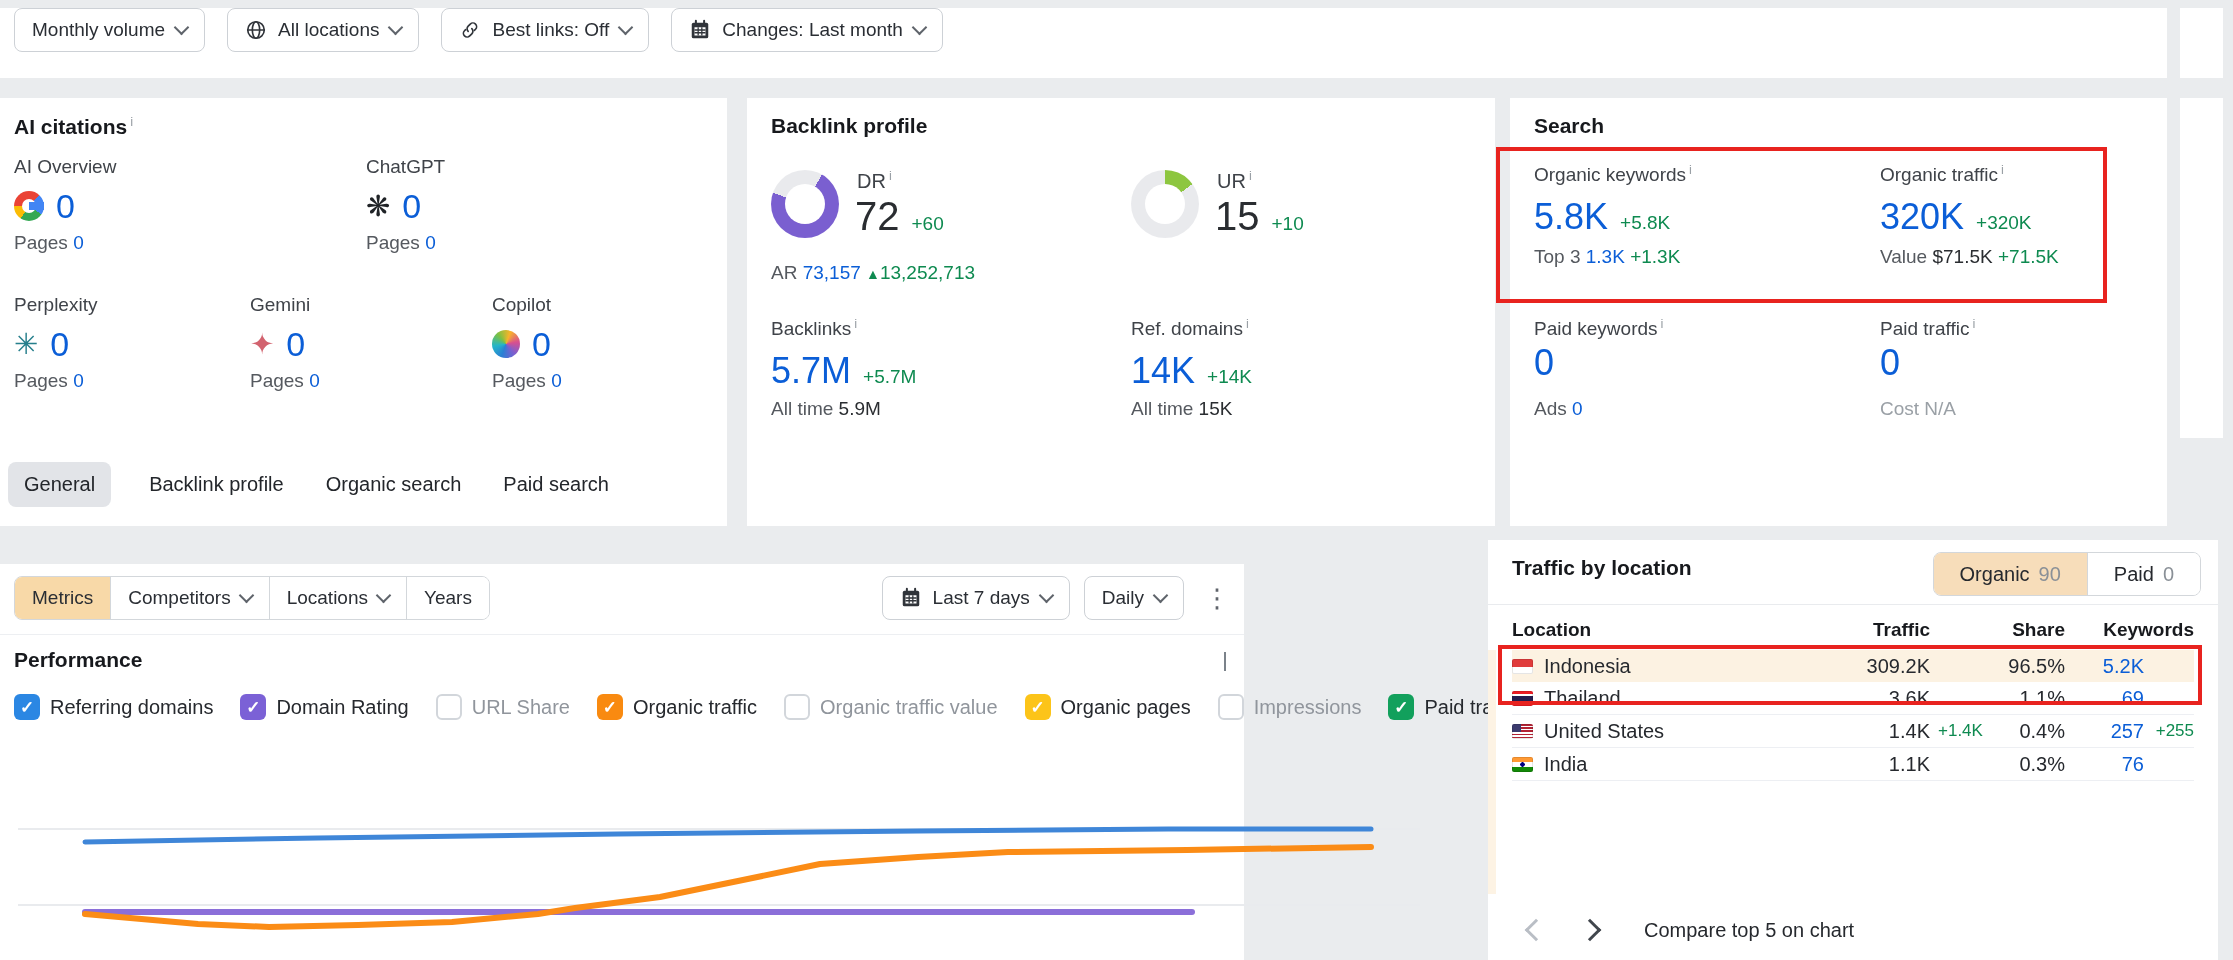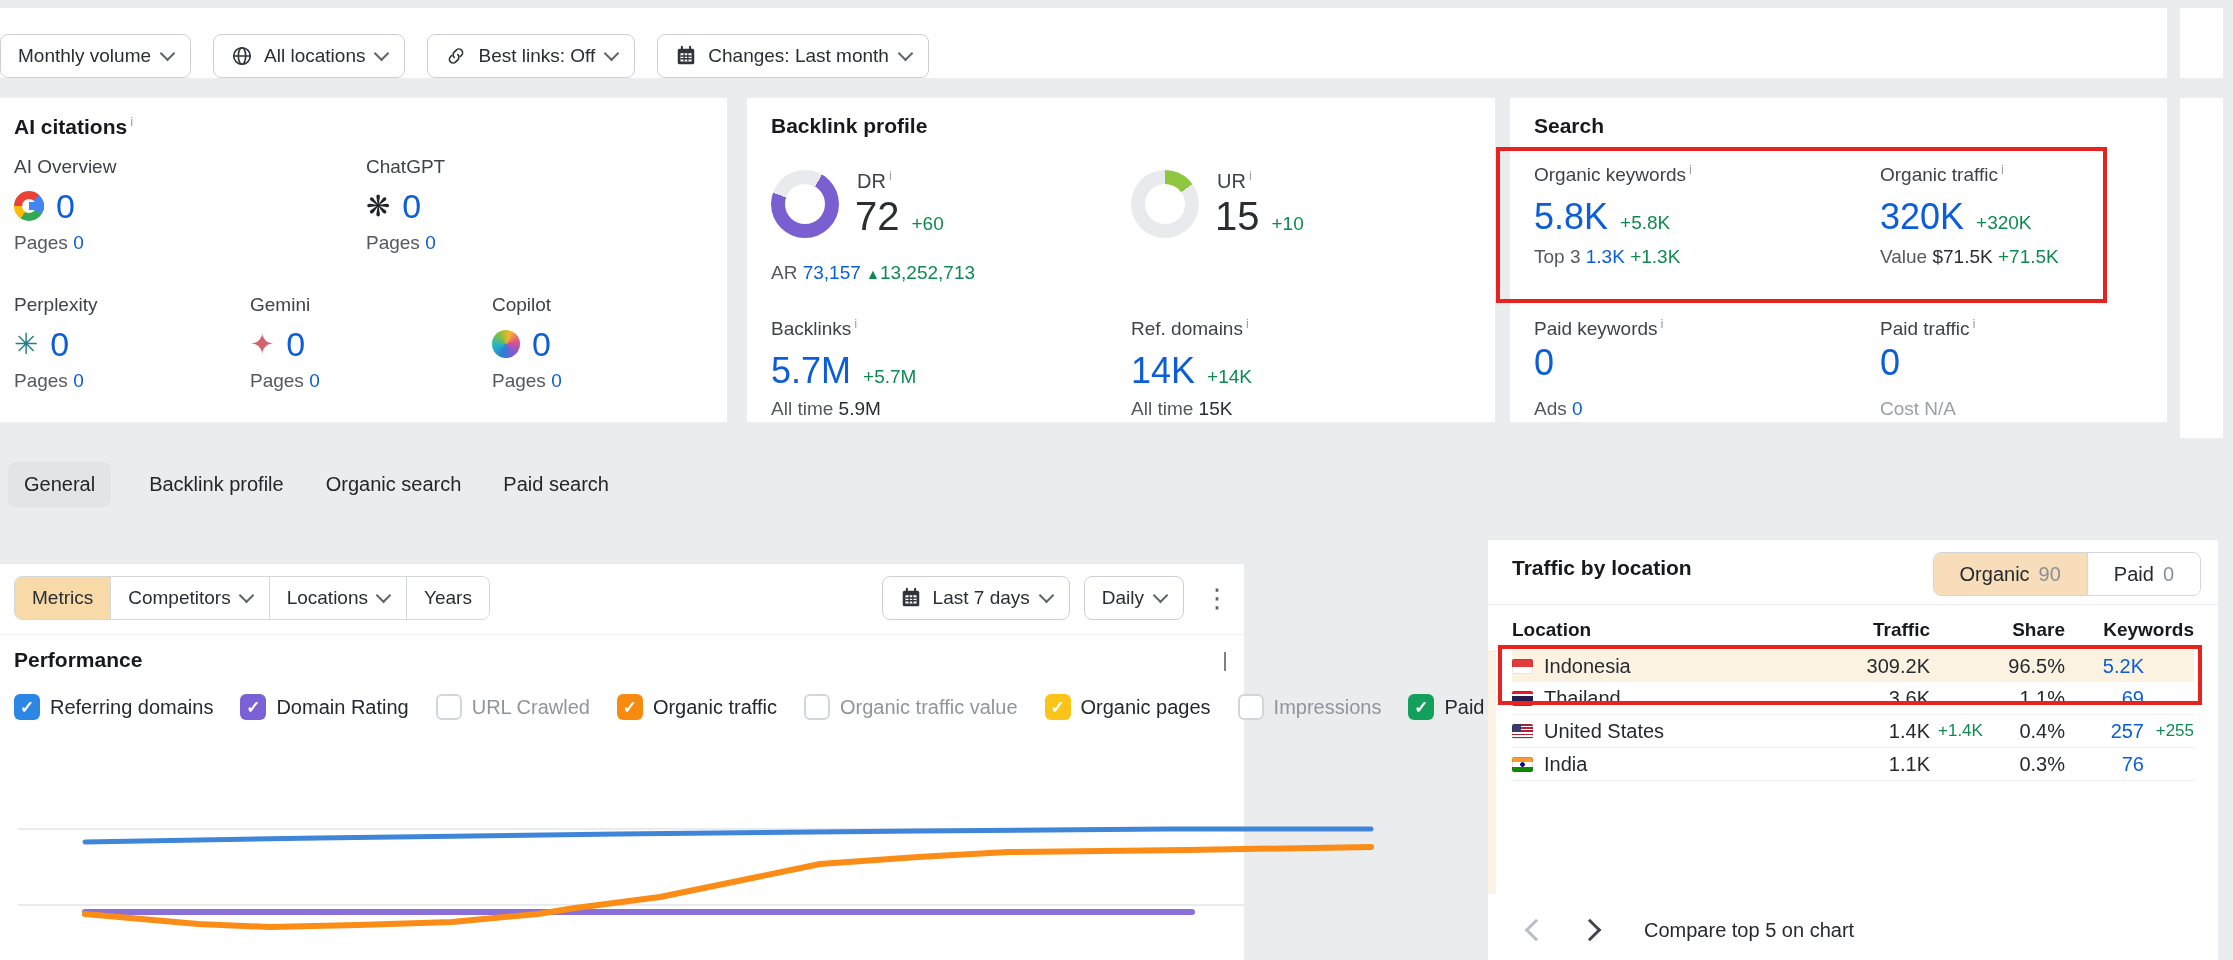--- a/index.html
+++ b/index.html
@@ -1,27 +1,27 @@
 <!DOCTYPE html>
 <html><head>
 <meta charset="utf-8">
 <style>
   html,body{margin:0;padding:0;background:#eaecee;font-family:"Liberation Sans",sans-serif;color:#23262b;}
   .stage{position:relative;width:2233px;height:960px;background:#eaecee;overflow:hidden;}
   .abs{position:absolute;}
   
-  .topbar{left:0;top:8px;width:2223px;height:70px;background:#fff;display:flex;align-items:flex-end;gap:22px;box-sizing:border-box;}
+  .topbar{left:0;top:8px;width:2223px;height:70px;background:#fff;display:flex;align-items:flex-start;gap:22px;padding-left:14px;box-sizing:border-box;}
   .fbtn{display:inline-flex;align-items:center;gap:11px;height:42px;padding:0 17px;border:1.5px solid #cdd1d6;border-radius:8px;background:#fff;font-size:19px;color:#2a2e34;cursor:pointer;white-space:nowrap;}
   .chev{width:9px;height:9px;border-right:2px solid #5f646b;border-bottom:2px solid #5f646b;transform:rotate(45deg);margin-top:-5px;flex:0 0 auto;}
   .chev-up{width:11px;height:11px;border-right:2.5px solid #7b828a;border-bottom:2.5px solid #7b828a;transform:rotate(-135deg);margin-top:6px;}
   .icn{flex:0 0 auto;display:inline-flex;}
   .seam{left:2167px;top:8px;width:13px;height:70px;background:#eaecee;}
   .rail{left:2180px;top:98px;width:43px;height:340px;background:#fff;}
   
-  .card{top:98px;height:324px;background:#fff;box-sizing:border-box;padding-left:36px;}
+  .card{top:98px;height:428px;background:#fff;box-sizing:border-box;padding-left:36px;}
   .card-title{position:absolute;left:24px;top:16px;font-size:21px;font-weight:700;color:#17191d;}
   .info{color:#9aa0a6;font-size:13px;vertical-align:super;margin-left:3px;font-weight:400;}
   .lbl{font-size:19px;color:#3f4349;}
   .bigv{font-size:36px;color:#0b5ed7;font-weight:500;margin-top:8px;}
   .delta{font-size:19px;color:#0e8a50;font-weight:500;}
   .sub{font-size:19px;color:#55595f;}
   .sub .bl{color:#0b5ed7;}
   .sub .dk{color:#2a2d31;}
   .sub .gr{color:#0e8a50;}
   .sub .mut{color:#9aa0a6;}
@@ -296,21 +296,21 @@
       <label class="cbx on">
           <span class="cb" style="background: rgb(43, 135, 227);"></span>
           <span>Referring domains</span>
         </label>
       <label class="cbx on">
           <span class="cb" style="background: rgb(123, 97, 214);"></span>
           <span>Domain Rating</span>
         </label>
       <label class="cbx off">
           <span class="cb"></span>
-          <span>URL Crawled</span>
+          <span>URL Share</span>
         </label>
       <label class="cbx on">
           <span class="cb" style="background: rgb(249, 138, 16);"></span>
           <span>Organic traffic</span>
         </label>
       <label class="cbx off">
           <span class="cb"></span>
           <span>Organic traffic value</span>
         </label>
       <label class="cbx on">

